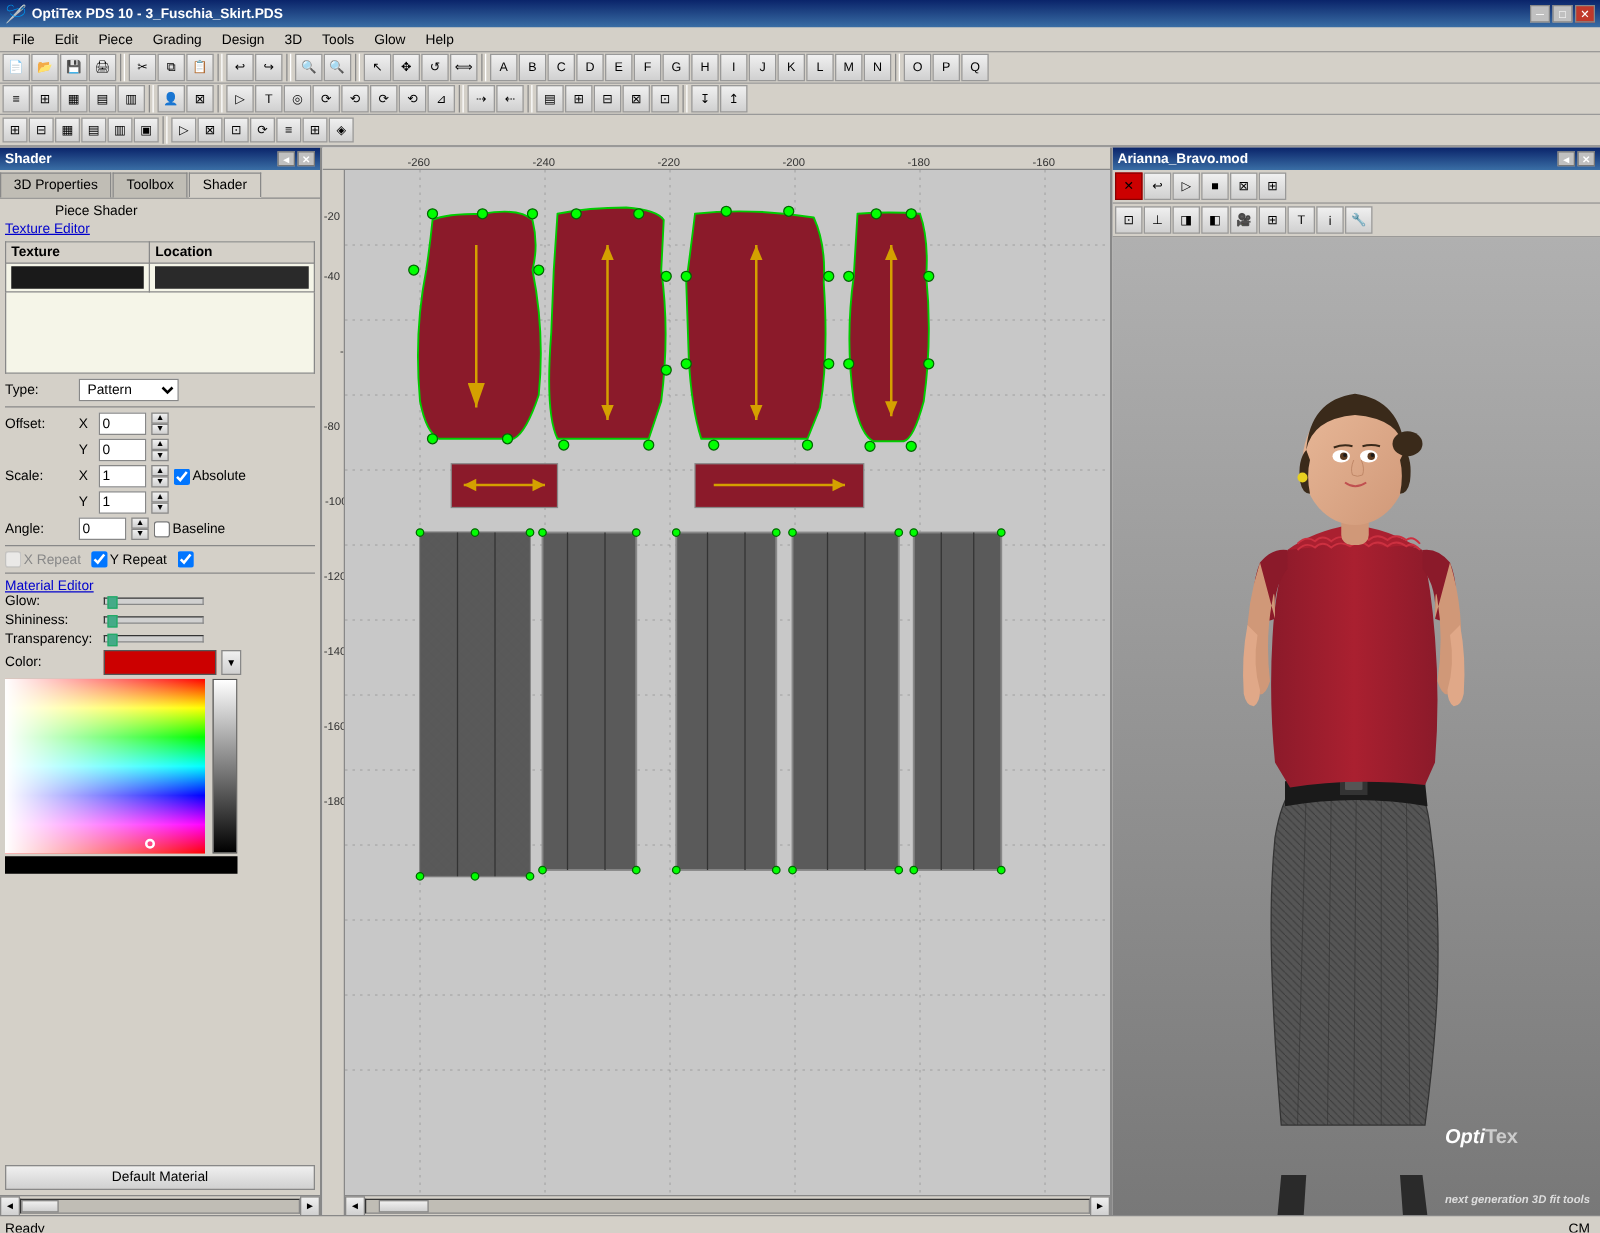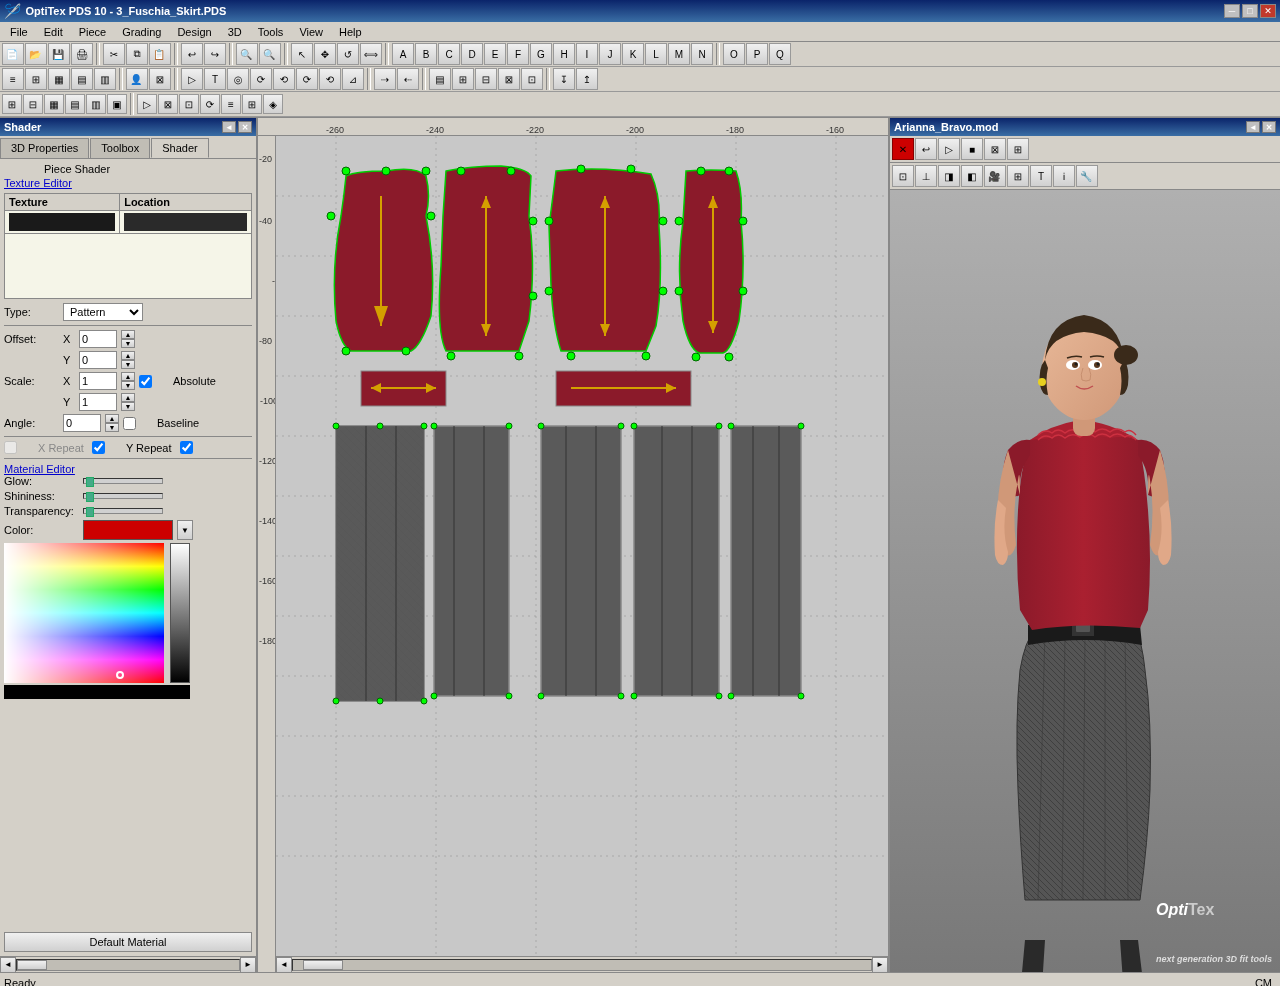--- a/index.html
+++ b/index.html
@@ -223,21 +223,21 @@
       height: 18px;
       border: 1px solid #888;
       background: white;
       font-size: 11px;
       padding: 0 2px;
       width: 80px;
     }
     .checkbox-label {
       display: flex;
       align-items: center;
-      gap: 21px;
+      gap: 2px;
       font-size: 11px;
     }
 
     .divider { height: 1px; background: #888; margin: 4px 0; }
 
     
     .repeat-row {
       display: flex;
       align-items: center;
       gap: 8px;
@@ -527,21 +527,21 @@
 </div>
 
 <div class="menu-bar">
   <div class="menu-item">File</div>
   <div class="menu-item">Edit</div>
   <div class="menu-item">Piece</div>
   <div class="menu-item">Grading</div>
   <div class="menu-item">Design</div>
   <div class="menu-item">3D</div>
   <div class="menu-item">Tools</div>
-  <div class="menu-item">View</div>
+  <div class="menu-item">Glow</div>
   <div class="menu-item">Help</div>
 </div>
 
 <div class="toolbar-area">
   <div class="toolbar-row">
 
     <div class="tb-btn">📄</div>
     <div class="tb-btn">📂</div>
     <div class="tb-btn">💾</div>
     <div class="tb-btn">🖨</div>
@@ -822,21 +822,21 @@
         <span class="ruler-mark" style="left:50px;">-260</span>
         <span class="ruler-mark" style="left:150px;">-240</span>
         <span class="ruler-mark" style="left:250px;">-220</span>
         <span class="ruler-mark" style="left:350px;">-200</span>
         <span class="ruler-mark" style="left:450px;">-180</span>
         <span class="ruler-mark" style="left:550px;">-160</span>
       </div>
     </div>
 
     <div class="ruler-v">
-      <div style="position:absolute;top:18px;left:1px;font-size:9px;color:#333;">-20</div>
+      <div style="position:absolute;top:32px;left:1px;font-size:9px;color:#333;">-20</div>
       <div style="position:absolute;top:80px;left:1px;font-size:9px;color:#333;">-40</div>
       <div style="position:absolute;top:140px;left:1px;font-size:9px;color:#333;padding-left:13px;">-60</div>
       <div style="position:absolute;top:200px;left:1px;font-size:9px;color:#333;">-80</div>
       <div style="position:absolute;top:260px;left:2px;font-size:9px;color:#333;">-100</div>
       <div style="position:absolute;top:320px;left:1px;font-size:9px;color:#333;">-120</div>
       <div style="position:absolute;top:380px;left:1px;font-size:9px;color:#333;">-140</div>
       <div style="position:absolute;top:440px;left:1px;font-size:9px;color:#333;">-160</div>
       <div style="position:absolute;top:500px;left:1px;font-size:9px;color:#333;">-180</div>
     </div>
 

